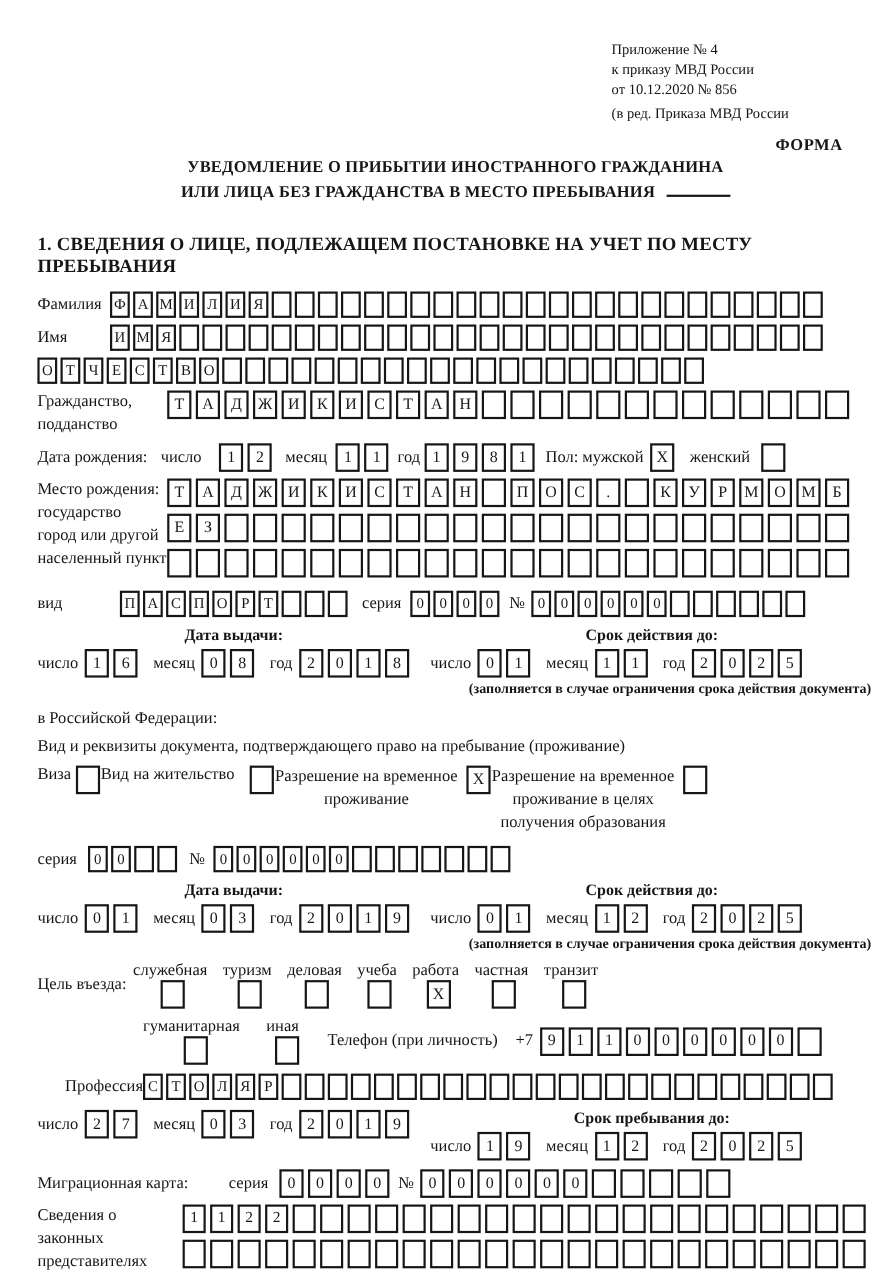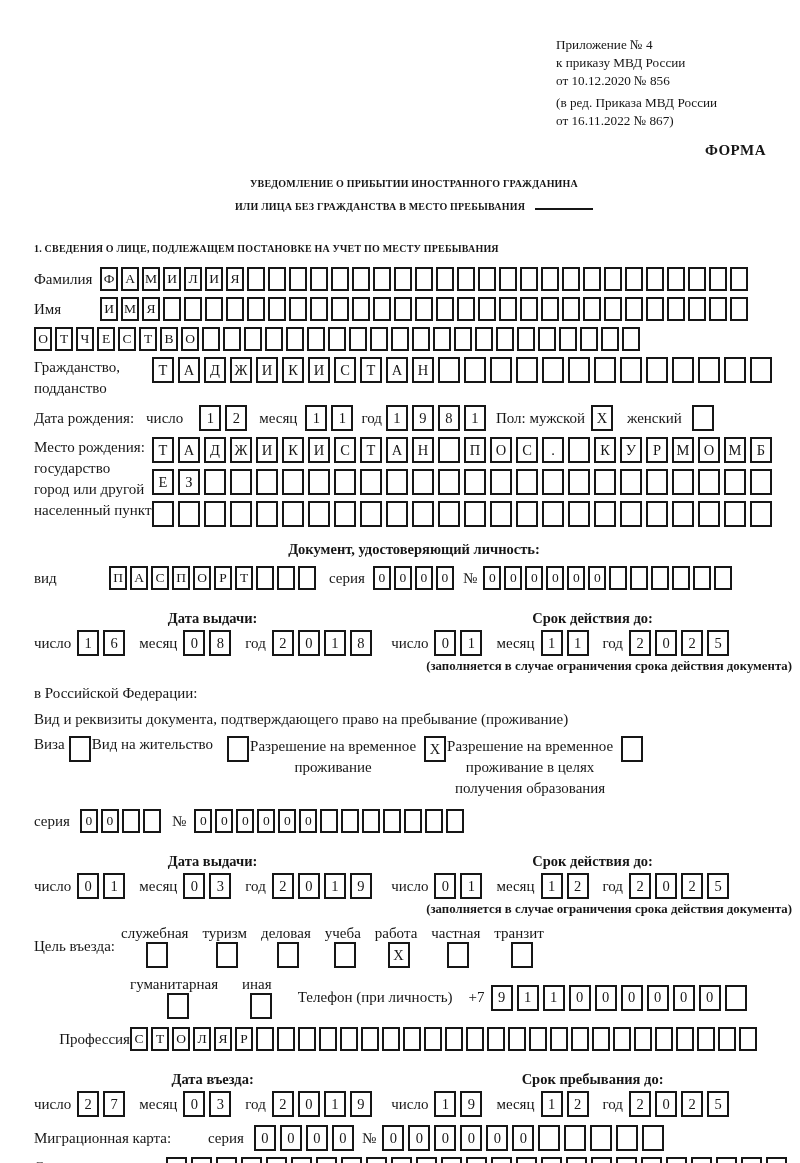--- a/index.html
+++ b/index.html
@@ -11,23 +11,23 @@
     background:#fff;
     color:#161616;
     font-family:"Liberation Serif", serif;
     font-size:15px;
     overflow:hidden;
   }
   
   .appendix{margin-left:auto;width:238px;font-size:13.2px;line-height:18px;}
   .appendix .gap{margin-top:4px;}
   .forma{text-align:right;padding-right:28px;font-weight:bold;font-size:15px;margin-top:12px;letter-spacing:.5px;}
-  .title{text-align:center;font-weight:bold;font-size:10px;line-height:23px;margin-top:13px;letter-spacing:.2px;}
+  .title{text-align:center;font-weight:bold;font-size:15px;line-height:23px;letter-spacing:.2px;}
   .title-underline{display:inline-block;width:58px;border-bottom:2px solid #161616;margin-left:10px;vertical-align:baseline;}
-  .sec-heading{font-weight:bold;font-size:10px;margin-top:25px;margin-bottom:13px;letter-spacing:.2px;}
+  .sec-heading{font-weight:bold;font-size:17px;margin-top:25px;margin-bottom:13px;letter-spacing:.2px;}
 
   
   .cells{display:flex;flex-wrap:nowrap;}
   .cell{
     box-sizing:border-box;flex:0 0 auto;
     border:2px solid #161616;background:#fff;
     display:inline-flex;align-items:center;justify-content:center;
     width:22px;height:26px;margin-right:4px;font-size:14.5px;
   }
   .sm .cell, .cell.sm{width:18px;height:24px;margin-right:3px;font-size:13.5px;}
@@ -38,21 +38,21 @@
   .form-row.top{align-items:flex-start;}
   .lbl{flex:0 0 auto;}
   .lblcol{display:flex;flex-direction:column;line-height:21px;flex:0 0 auto;}
   .w66{width:66px;} .w120{width:120px;} .w118{width:118px;} .w96{width:96px;text-align:right;} .w75{width:75px;} .w160{width:160px;} .w132{width:132px;}
 
   .stack{display:flex;flex-direction:column;}
   .stack .cells{margin-bottom:6px;}
 
   .doc-heading{text-align:center;font-weight:bold;font-size:14.5px;margin:8px 0 8px 0;}
 
-  .dates{display:flex;margin-top:20px;}
+  .dates{display:flex;margin-top:9px;}
   .grp{display:flex;flex-direction:column;}
   .grp-left{width:47%;} .grp-right{width:53%;}
   .grp-head{text-align:center;font-weight:bold;font-size:14.5px;margin-bottom:3px;}
   .grp-row{display:flex;align-items:center;}
   .grp-row .dl{margin-right:6px;}
   .grp-row .cells{margin-right:10px;}
   .note{ text-align:right;font-weight:bold;font-size:12.8px;margin:3px 2px 8px 0;}
 
   .intro{line-height:22px;margin-top:4px;}
   .opt{display:flex;align-items:flex-start;margin-right:1px;}
@@ -65,21 +65,20 @@
 </head>
 <body>
 
 <div class="page">
 
   <div class="appendix">
     <div>Приложение № 4</div>
     <div>к приказу МВД России</div>
     <div>от 10.12.2020 № 856</div>
     <div class="gap">(в ред. Приказа МВД России</div>
-    <div>от 16.11.2022 № 867)</div>
   </div>
 
   <div class="forma">ФОРМА</div>
 
   <div class="title">
     <div>УВЕДОМЛЕНИЕ О ПРИБЫТИИ ИНОСТРАННОГО ГРАЖДАНИНА</div>
     <div><span>ИЛИ ЛИЦА БЕЗ ГРАЖДАНСТВА В МЕСТО ПРЕБЫВАНИЯ</span><span class="title-underline"></span></div>
   </div>
 
   <div class="sec-heading">1. СВЕДЕНИЯ О ЛИЦЕ, ПОДЛЕЖАЩЕМ ПОСТАНОВКЕ НА УЧЕТ ПО МЕСТУ ПРЕБЫВАНИЯ</div>
@@ -332,21 +331,20 @@
           <span class="cell"></span>
           <span class="cell"></span>
           <span class="cell"></span>
           <span class="cell"></span>
           <span class="cell"></span>
           <span class="cell"></span>
         </span>
     </span>
   </div>
 
-  <div class="doc-heading">Документ, удостоверяющий личность:</div>
 
   <div class="form-row">
     <span class="lbl w75">вид</span>
     <span class="cells sm" style="margin-right:10px;">
         <span class="cell">П</span>
         <span class="cell">А</span>
         <span class="cell">С</span>
         <span class="cell">П</span>
         <span class="cell">О</span>
         <span class="cell">Р</span>
@@ -618,21 +616,20 @@
         <span class="cell"></span>
         <span class="cell"></span>
         <span class="cell"></span>
         <span class="cell"></span>
         <span class="cell"></span>
       </span>
   </div>
 
   <div class="dates">
     <div class="grp grp-left">
-      <div class="grp-head">Дата въезда:</div>
       <div class="grp-row">
         <span class="dl">число</span>
         <span class="cells">
             <span class="cell">2</span>
             <span class="cell">7</span>
           </span>
         <span class="dl">месяц</span>
         <span class="cells">
             <span class="cell">0</span>
             <span class="cell">3</span>

